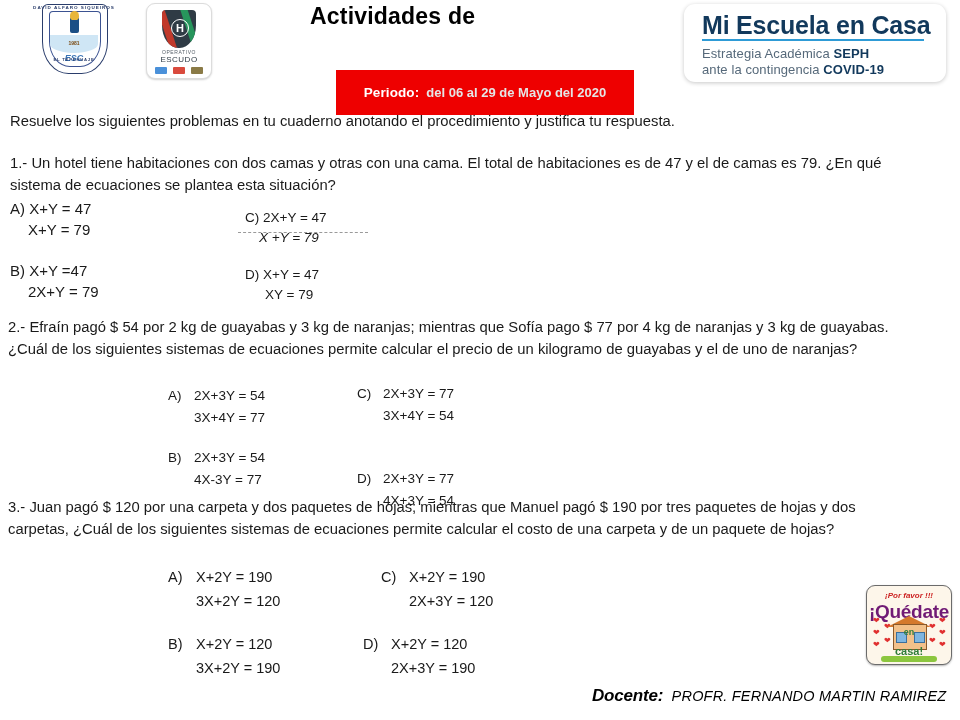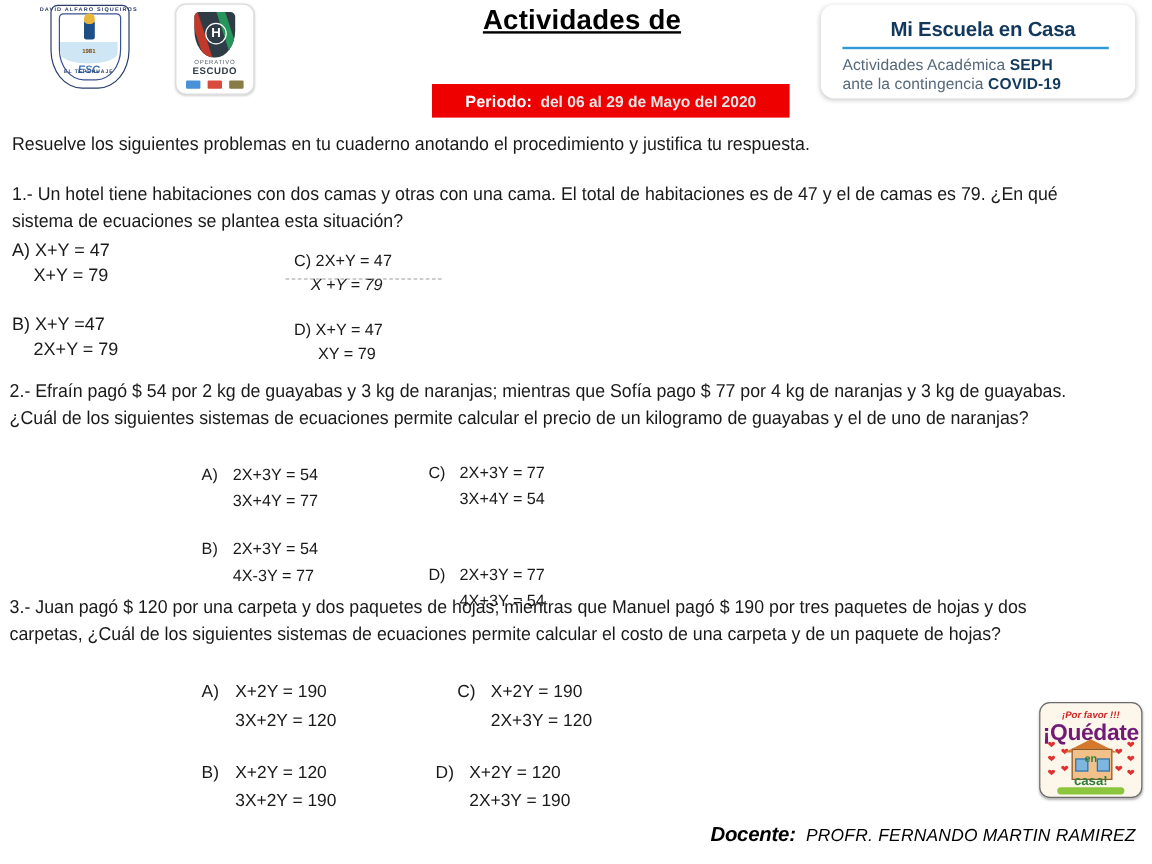--- a/index.html
+++ b/index.html
@@ -146,21 +146,21 @@
     font-size: 5px;
     letter-spacing: .6px;
     color: #555f68;
   }
   .escudo-t2 {
     position: absolute;
     left: 0; top: 51px; width: 64px;
     text-align: center;
     font-size: 8px;
     letter-spacing: .5px;
-    font-weight: bold;
+    font-weight: normal;
     color: #2f3b45;
   }
   .escudo-bar {
     position: absolute;
     left: 8px; top: 62px;
     width: 48px; height: 8px;
     display: flex;
     justify-content: space-between;
     align-items: center;
   }
@@ -171,44 +171,41 @@
   }
   .eb1 { background: #4a90d9; }
   .eb2 { background: #d94a3d; }
   .eb3 { background: #8a7a46; }
 
   
   .title-block {
     position: absolute;
     left: 310px; top: 2px;
     width: 350px;
-    text-align: center;
-    text-decoration: underline;
   }
   .title-line1 {
     font-size: 23px;
     font-weight: bold;
     line-height: 29px;
     letter-spacing: .2px;
   }
   .title-line2 {
     font-size: 23px;
     line-height: 30px;
     letter-spacing: .4px;
   }
   .period-banner {
     position: absolute;
     left: 336px; top: 70px;
-    width: 298px; height: 28px;
+    width: 298px; height: 45px;
     background: #ee0000;
     display: flex;
     align-items: center;
     justify-content: center;
     box-sizing: border-box;
-    margin-left: 24px;
   }
   .period-label {
     color: #ffffff;
     font-weight: bold;
     font-size: 13.5px;
     letter-spacing: .1px;
   }
   .period-value {
     color: #e5e5e5;
     font-weight: bold;
@@ -221,26 +218,25 @@
     position: absolute;
     left: 684px; top: 4px;
     width: 262px; height: 78px;
     background: #ffffff;
     border-radius: 11px;
     box-shadow: 0 1px 4px rgba(0,0,0,.22);
     box-sizing: border-box;
     padding: 9px 0 0 18px;
   }
   .mec-title {
-    font-size: 17px;
+    font-size: 25px;
     font-weight: bold;
     color: #12395c;
     letter-spacing: -.2px;
     line-height: 24px;
-    margin-left: 40px;
   }
   .mec-rule {
     width: 222px; height: 2px;
     background: #2e9bd6;
     margin: 2px 0 5px 0;
   }
   .mec-sub1, .mec-sub2 {
     font-size: 13px;
     color: #56697a;
     line-height: 16px;
@@ -451,21 +447,21 @@
   </div>
 
   <div class="period-banner">
     <span class="period-label">Periodo:</span>
     <span class="period-value">del 06 al 29 de Mayo del 2020</span>
   </div>
 
   <div class="mec">
     <div class="mec-title">Mi Escuela en Casa</div>
     <div class="mec-rule"></div>
-    <div class="mec-sub1"><span>Actividades Académica </span><b>SEPH</b></div>
+    <div class="mec-sub1"><span>Estrategia Académica </span><b>SEPH</b></div>
     <div class="mec-sub2"><span>ante la contingencia </span><b>COVID-19</b></div>
   </div>
 </div>
 
 <div class="para" id="intro">Resuelve los siguientes problemas en tu cuaderno anotando el procedimiento y justifica tu respuesta.</div>
 
 <div class="para" id="q1-text"> 1.- Un hotel tiene habitaciones con dos camas y otras con una cama. El total de habitaciones es de 47 y el de camas es 79. ¿En qué sistema de ecuaciones se plantea esta situación?</div>
 
 <div class="opt q1opt" id="q1-a"><span>A)</span> <span>X+Y = 47</span><span class="ln2">X+Y = 79</span></div>
 

